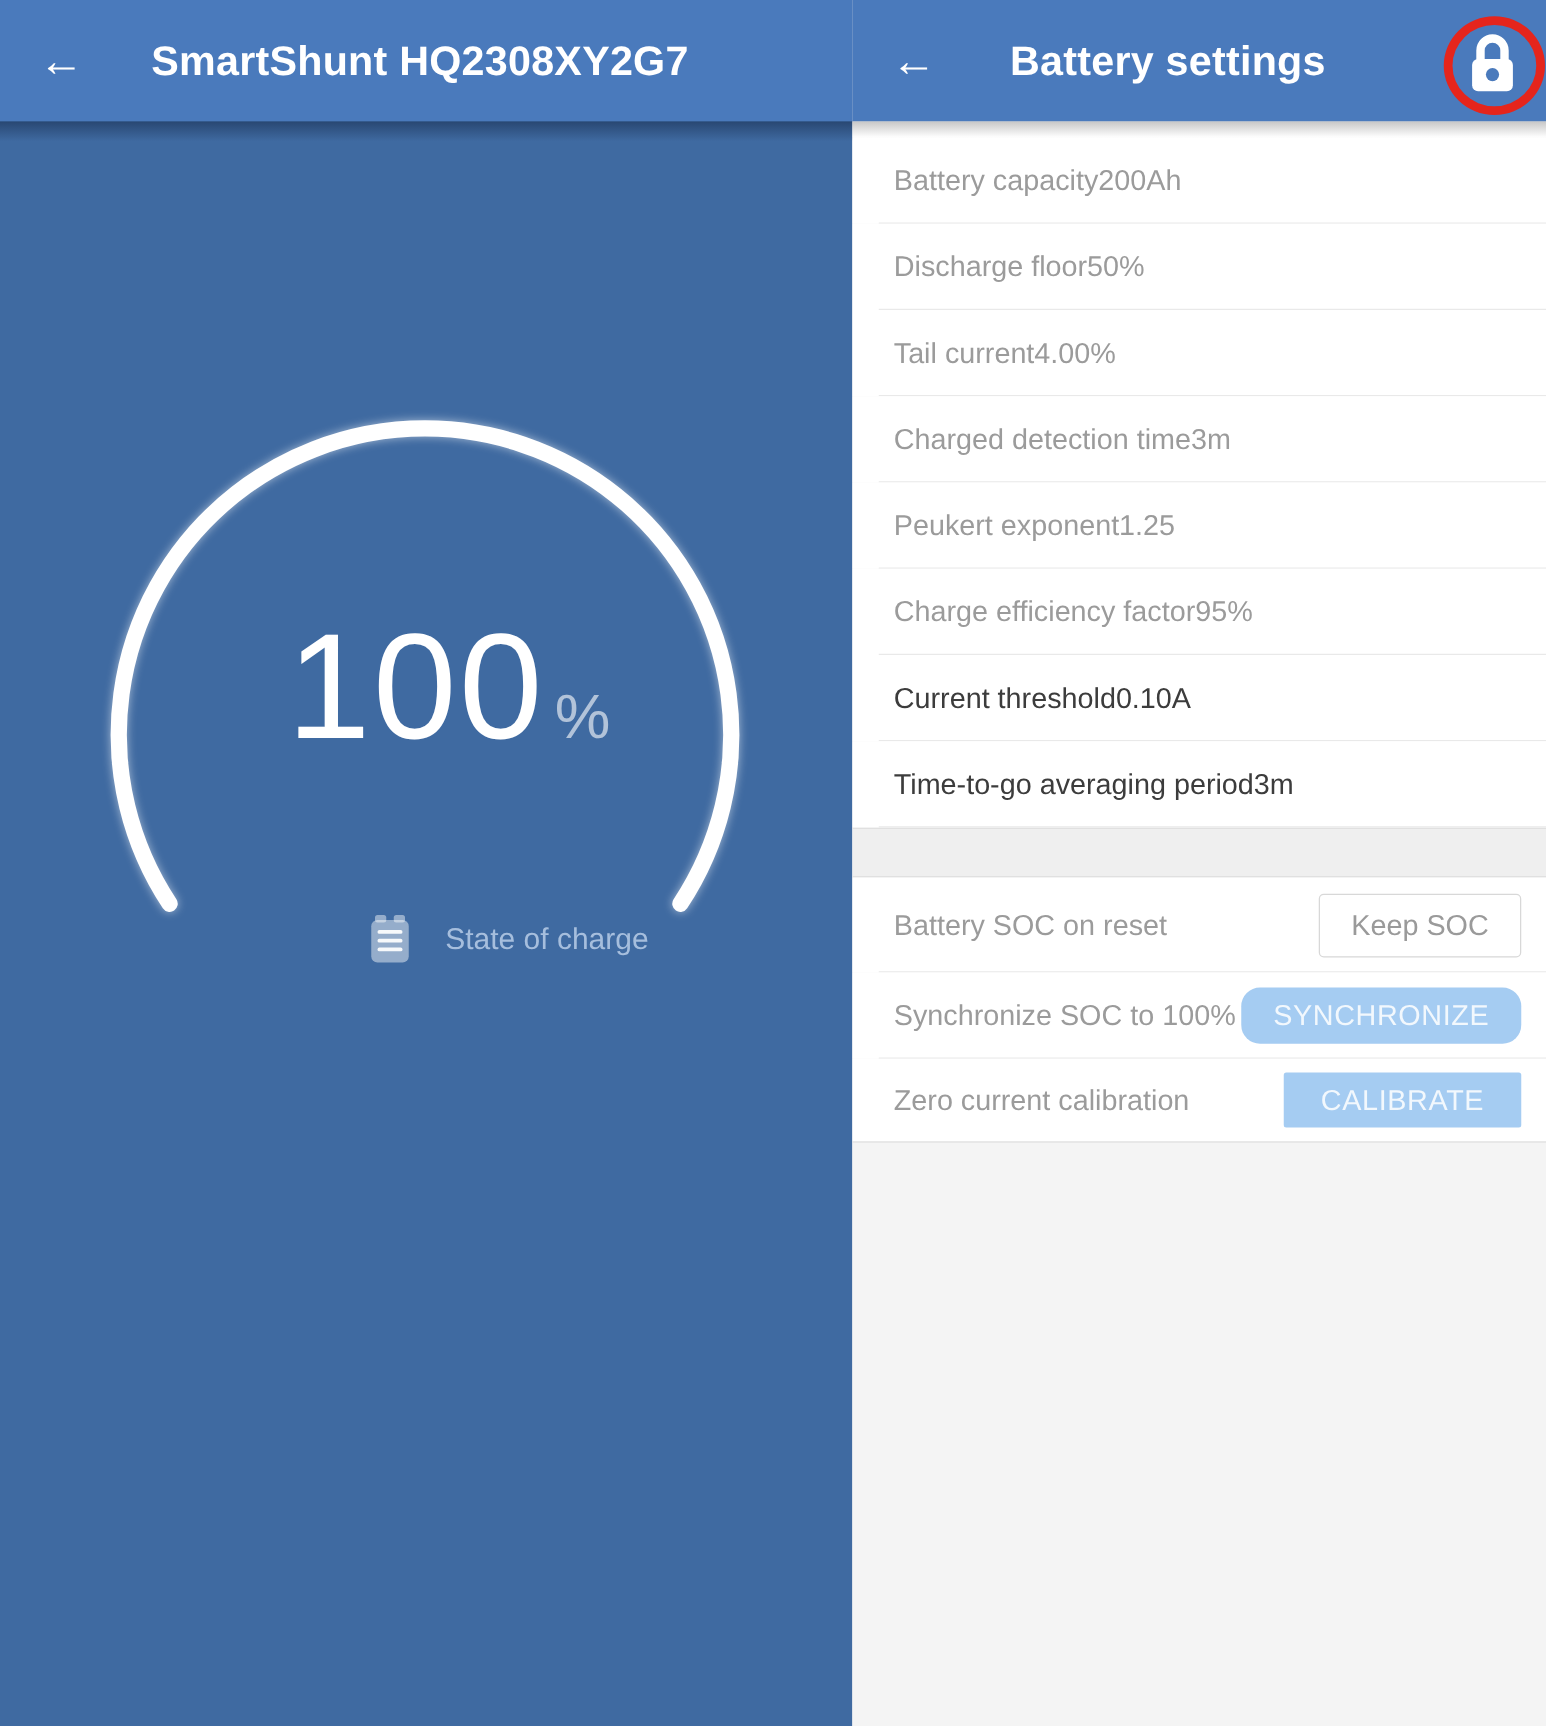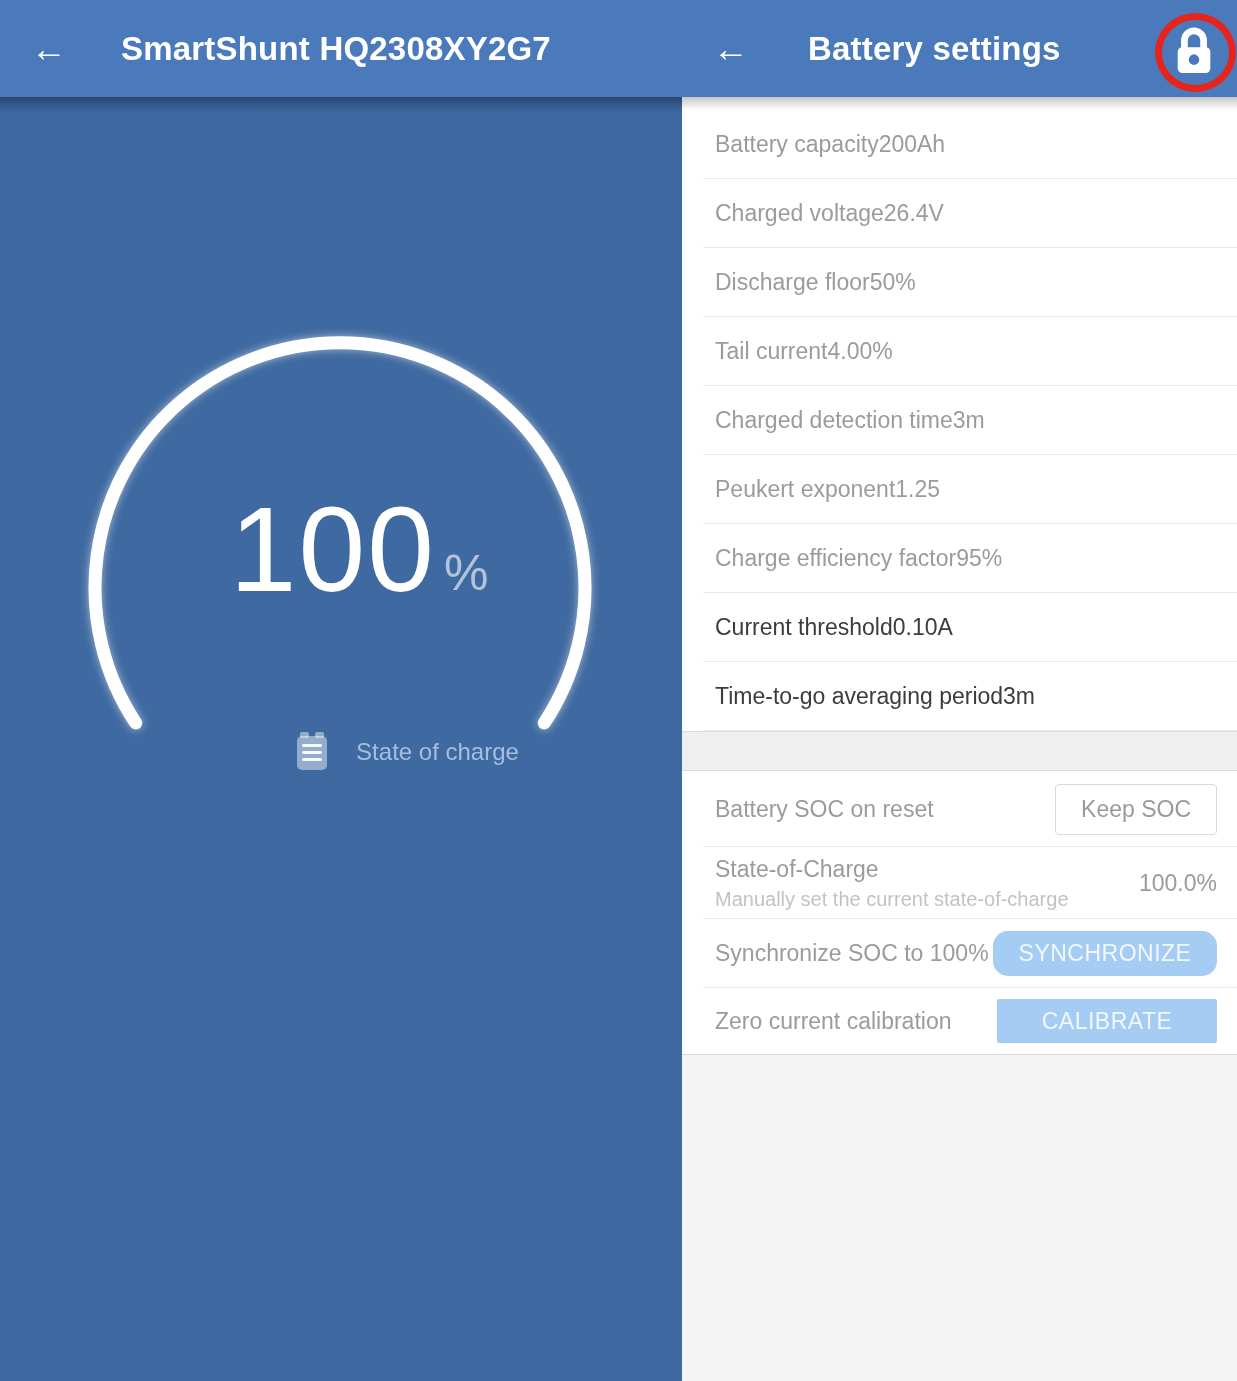--- a/index.html
+++ b/index.html
@@ -99,21 +99,21 @@
     background:#ffffff; border:1px solid #d8d8d8; border-radius:4px;
     color:#9a9a9a; font-size:23px; font-family:inherit;
     padding:11px 25px; cursor:pointer;
   }
   .blue-btn {
     background:#a5ccf2; border:none; border-radius:2px;
     color:rgba(255,255,255,0.85); font-size:23px; font-family:inherit;
     letter-spacing:0.5px; height:45px; cursor:pointer;
   }
   .sync-btn { width:224px;border-radius:15px; }
-  .cal-btn { width:220px; height:44px; }
+  .cal-btn { width:190px; height:44px; }
 
   .filler { flex:1; background:#f4f4f4; border-top:1px solid #d9d9d9; }
 </style>
 </head>
 <body>
 
 <div class="app">
 
   <div class="left-panel">
     <div class="panel-header">
@@ -156,24 +156,20 @@
     </div>
     <div class="rp-header-shadow"></div>
 
     <div class="rp-body">
 
       <div class="srow">
         <span class="lab">Battery capacity</span>
         <span class="val">200Ah</span>
       </div>
       <div class="srow">
-        <span class="lab">Charged voltage</span>
-        <span class="val">26.4V</span>
-      </div>
-      <div class="srow">
         <span class="lab">Discharge floor</span>
         <span class="val">50%</span>
       </div>
       <div class="srow">
         <span class="lab">Tail current</span>
         <span class="val">4.00%</span>
       </div>
       <div class="srow">
         <span class="lab">Charged detection time</span>
         <span class="val">3m</span>
@@ -195,27 +191,20 @@
         <span class="val">3m</span>
       </div>
 
       <div class="section-band"></div>
 
       <div class="brow row-keep-soc">
         <span class="lab">Battery SOC on reset</span>
         <button class="keep-soc-btn">Keep SOC</button>
       </div>
 
-      <div class="brow row-soc">
-        <span class="label-stack">
-          <span class="lab">State-of-Charge</span>
-          <span class="sub">Manually set the current state-of-charge</span>
-        </span>
-        <span class="val">100.0%</span>
-      </div>
 
       <div class="brow row-sync">
         <span class="lab">Synchronize SOC to 100%</span>
         <button class="blue-btn sync-btn">SYNCHRONIZE</button>
       </div>
 
       <div class="brow row-cal last">
         <span class="lab">Zero current calibration</span>
         <button class="blue-btn cal-btn">CALIBRATE</button>
       </div>

